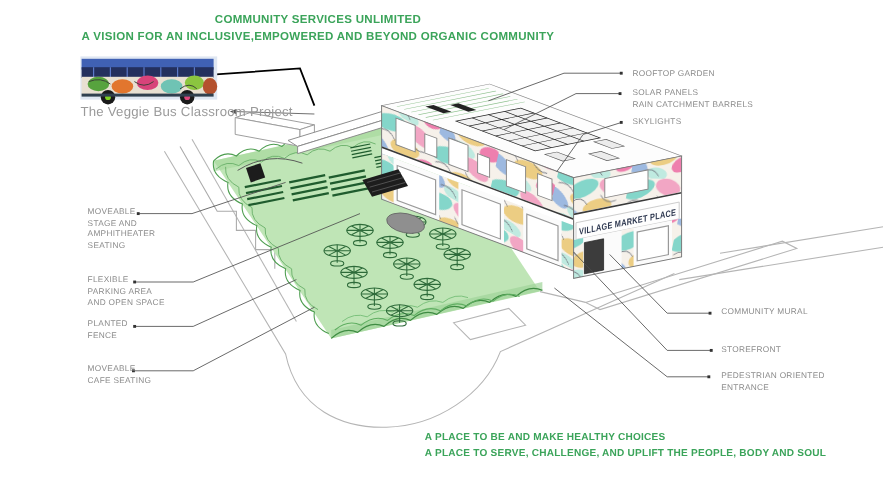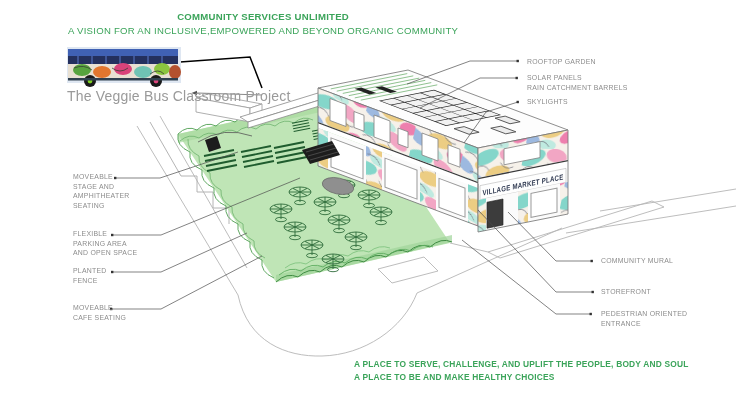--- a/index.html
+++ b/index.html
@@ -2,23 +2,23 @@
 <html><head>
 <meta charset="utf-8">
 <style>
   html,body{margin:0;padding:0;background:#ffffff;}
   .canvas{
     position:relative;width:736px;height:414px;background:#ffffff;overflow:hidden;
     font-family:"Liberation Sans", sans-serif;
   }
   .hdr{position:absolute;left:68px;top:10px;color:#3ba45a;font-size:9.6px;
        letter-spacing:.25px;line-height:13.5px;font-weight:700;text-align:center;}
-  .hdr .sub{font-weight:400;}
+  .hdr .sub{font-weight:700;}
   .bus-wrap{position:absolute;left:66px;top:46px;width:116px;}
-  .bus-caption{position:absolute;left:67px;top:88px;color:#9a9a9a;font-size:14px;
+  .bus-caption{position:absolute;left:67px;top:88px;color:#9a9a9a;font-size:11px;
        letter-spacing:.2px;white-space:nowrap;}
   .callout{position:absolute;color:#8c8c8c;font-size:6.9px;line-height:9.6px;
        letter-spacing:.25px;white-space:nowrap;}
   .footer{position:absolute;left:354px;top:358px;color:#3ba45a;font-size:8.4px;
        line-height:13.2px;letter-spacing:.2px;font-weight:700;white-space:nowrap;}
   svg{display:block;}
   .site{position:absolute;left:0;top:0;}
 </style>
 </head>
 <body>
@@ -278,17 +278,17 @@
   </div>
   <div class="callout" style="left:601px;top:287px;">
     <div>STOREFRONT</div>
   </div>
   <div class="callout" style="left:601px;top:309px;">
     <div>PEDESTRIAN ORIENTED</div>
     <div>ENTRANCE</div>
   </div>
 
   <div class="footer">
+    <div>A PLACE TO BE AND MAKE HEALTHY CHOICES</div>
     <div>A PLACE TO SERVE, CHALLENGE, AND UPLIFT THE PEOPLE, BODY AND SOUL</div>
-    <div>A PLACE TO BE AND MAKE HEALTHY CHOICES</div>
   </div>
 
 </div>
 
 </body></html>

